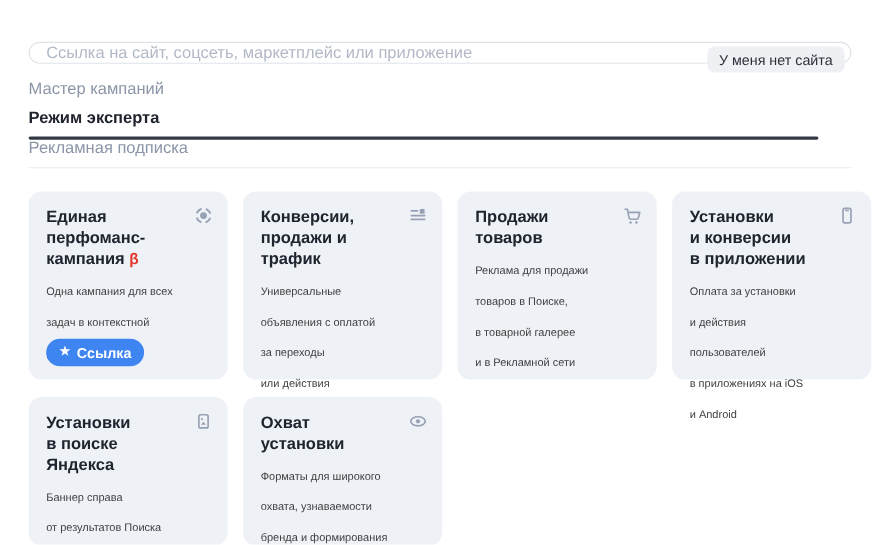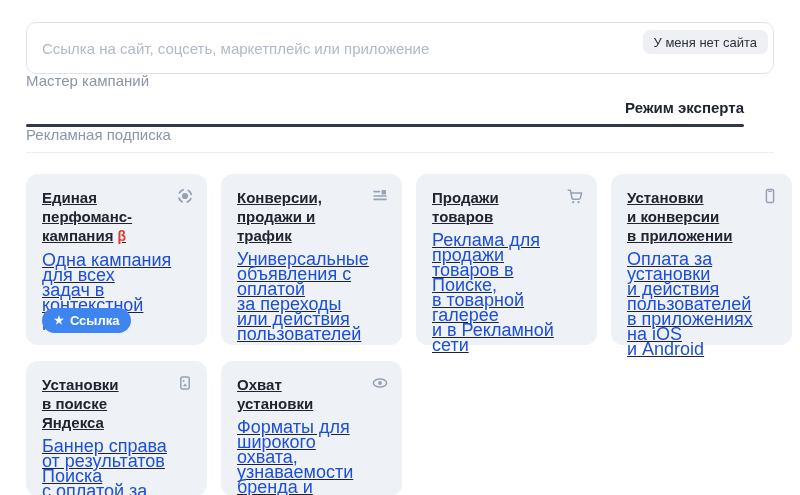--- a/index.html
+++ b/index.html
@@ -4,42 +4,42 @@
 <style>
   * { margin: 0; padding: 0; box-sizing: border-box; }
   html, body { width: 800px; height: 495px; background: #ffffff; overflow: hidden; }
   body { font-family: "Liberation Sans", sans-serif; color: #20242e; }
 
   .page { padding: 22px 26px 0 26px; width: 800px; }
 
   
   .search-wrap { position: relative; height: 36px; }
   .url-input {
-    width: 100%; height: 52px;
+    width: 100%; height: 20px;
     border: 1px solid #dfe3e9; border-radius: 10px;
     padding: 0 52px 0 15px;
     font-family: "Liberation Sans", sans-serif;
-    font-size: 15px; color: #20242e; outline: none; background: #fff;
+    font-size: 15px; color: #20242e; outline: none; background: #fff; margin-top: 16px;
   }
   .url-input::placeholder { color: #b1b9c7; }
   .no-site-btn {
-    position: absolute; top: 8px; right: 6px; height: 24px;
+    position: absolute; top: 20px; right: 6px; height: 24px;
     background: #eef0f3; border: none; border-radius: 7px;
     padding: 0 11px; font-family: "Liberation Sans", sans-serif;
     font-size: 13px; color: #2b303b; cursor: pointer; white-space: nowrap;
   }
 
   
   .tabs { display: flex; margin-top: 13px; border-bottom: 1px solid #e9ebf0; flex-direction: column; }
   .tab {
     position: relative; margin-right: 30px; padding-bottom: 7px;
     font-size: 15px; line-height: 20px; color: #8property property b95a7; cursor: pointer;
     color: #8b95a7;
   }
-  .tab.active { color: #20242e; font-weight: bold; text-align: right; }
+  .tab.active { color: #20242e; font-weight: bold; }
   .tab.active::after {
     content: ""; position: absolute; left: 0; right: 0; bottom: -2px;
     height: 3px; background: #333a46; border-radius: 2px;
   }
 
   
   .page-title {
     margin-top: 27px; font-size: 20px; line-height: 25px;
     font-weight: bold; color: #222a38; letter-spacing: 0.1px;
   }
@@ -47,30 +47,30 @@
   
   .grid {
     margin-top: 21px;
     display: grid;
     grid-template-columns: repeat(4, 181px);
     grid-template-rows: 171px 135px;
     column-gap: 14px; row-gap: 16px;
   }
   .card {
     position: relative; background: #eef1f6; border-radius: 12px;
-    padding: 14px 16px; cursor: pointer; text-decoration: underline;
+    padding: 14px 16px; cursor: pointer;
   }
   .card-title {
     font-size: 15px; line-height: 19px; font-weight: bold;
     color: #20242e; white-space: pre-line; padding-right: 24px;
   }
   .beta { color: #e3372c; font-weight: bold; font-size: 14px; margin-left: 4px; }
   .card-desc {
-    margin-top: 7px; font-size: 18px; line-height: 15px;
-    color: #1d4ed8; white-space: pre-line;
+    margin-top: 7px; font-size: 10px; line-height: 28px;
+    color: #404040; white-space: pre-line;
   }
   .card-icon { position: absolute; top: 13px; right: 13px; width: 18px; height: 18px; }
   .card-icon svg { display: block; }
 
   .new-badge {
     position: absolute; left: 16px; bottom: 12px; height: 25px;
     display: inline-flex; align-items: center; gap: 6px;
     background: #3e85f2; color: #ffffff; border-radius: 13px;
     padding: 0 12px; font-size: 13px; font-weight: bold;
   }

